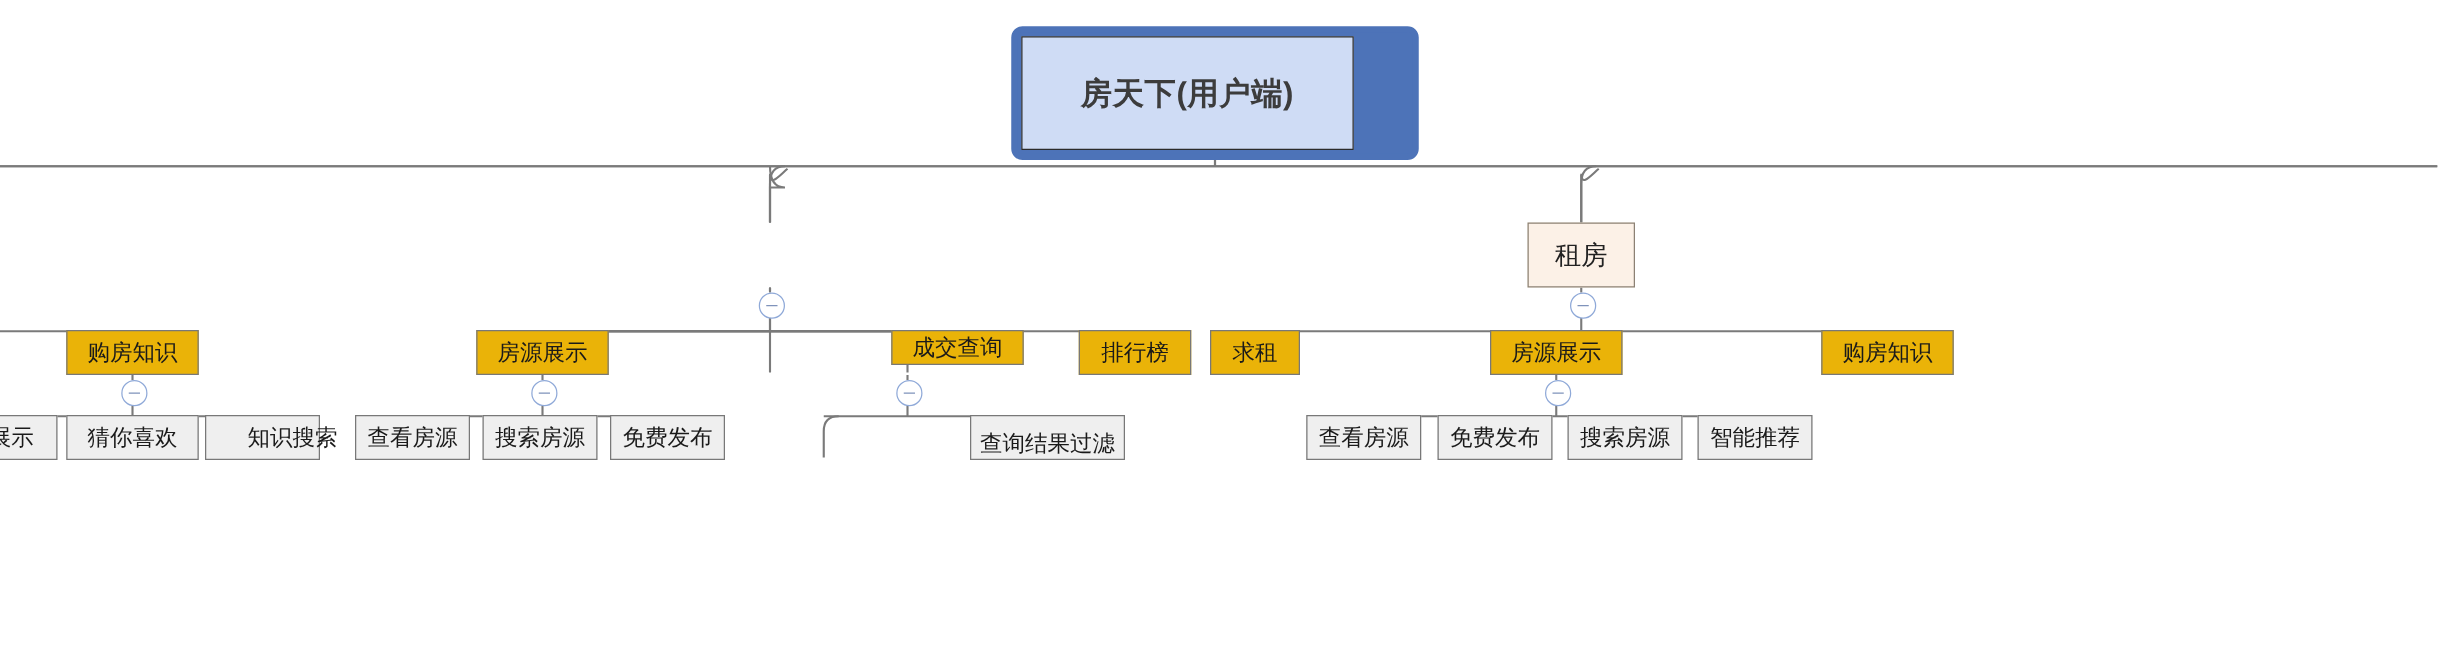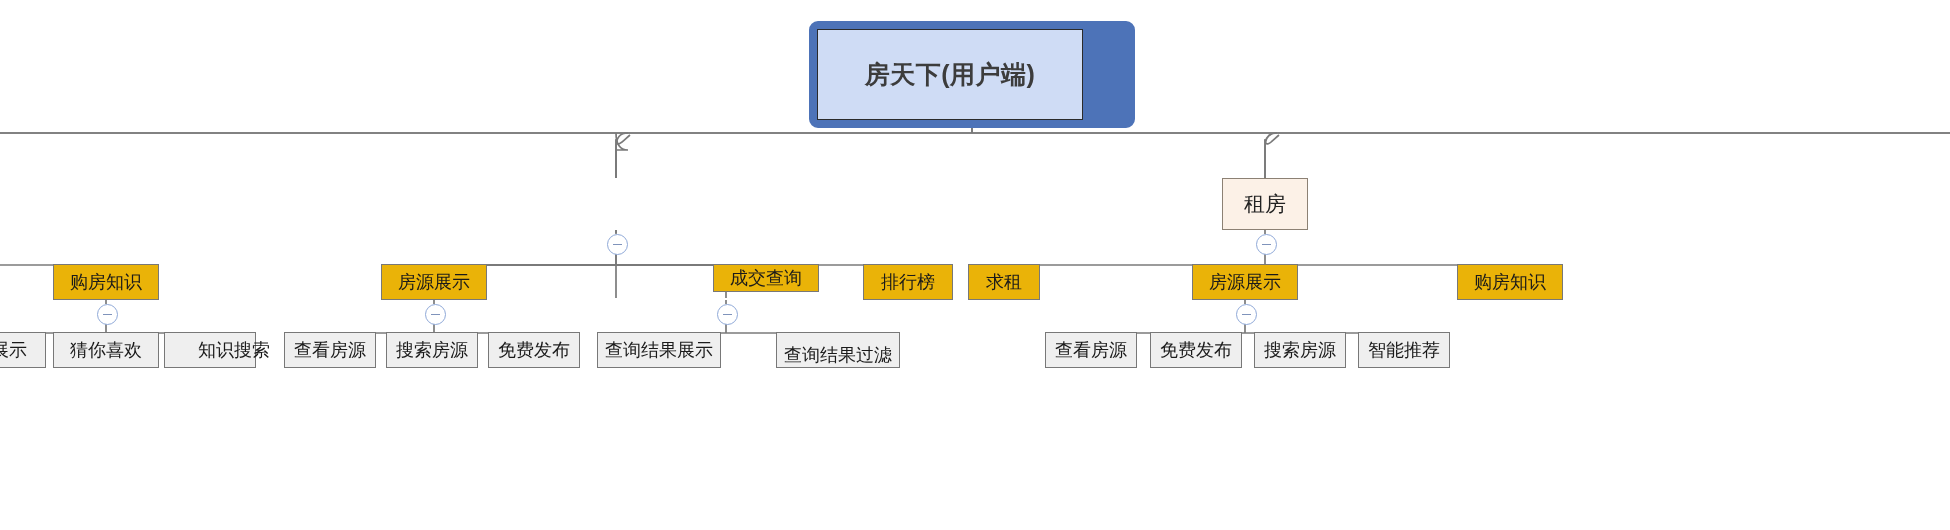--- a/index.html
+++ b/index.html
@@ -372,23 +372,20 @@
   <div class="node lvl4" style="left:284px; top:332px; width:92px; height:36px;">
     <span>查看房源</span>
   </div>
   <div class="node lvl4" style="left:386px; top:332px; width:92px; height:36px;">
     <span>搜索房源</span>
   </div>
   <div class="node lvl4" style="left:488px; top:332px; width:92px; height:36px;">
     <span>免费发布</span>
   </div>
 
-  <div class="node lvl4" style="left:597px; top:332px; width:124px; height:36px;">
-    <span>查询结果展示</span>
-  </div>
   <div class="node lvl4" style="left:776px; top:332px; width:124px; height:36px;align-items:flex-end;">
     <span>查询结果过滤</span>
   </div>
 
   <div class="node lvl4" style="left:1045px; top:332px; width:92px; height:36px;">
     <span>查看房源</span>
   </div>
   <div class="node lvl4" style="left:1150px; top:332px; width:92px; height:36px;">
     <span>免费发布</span>
   </div>

